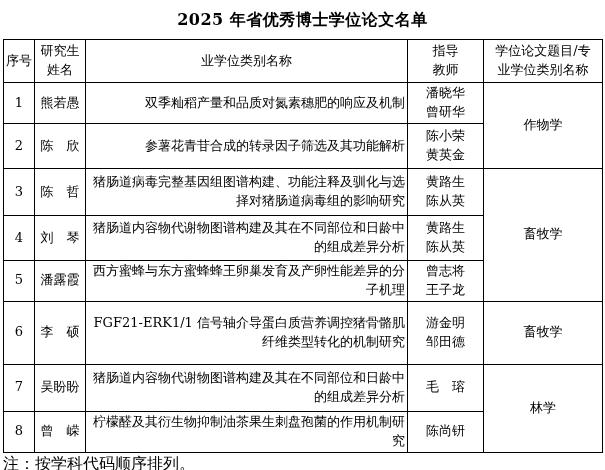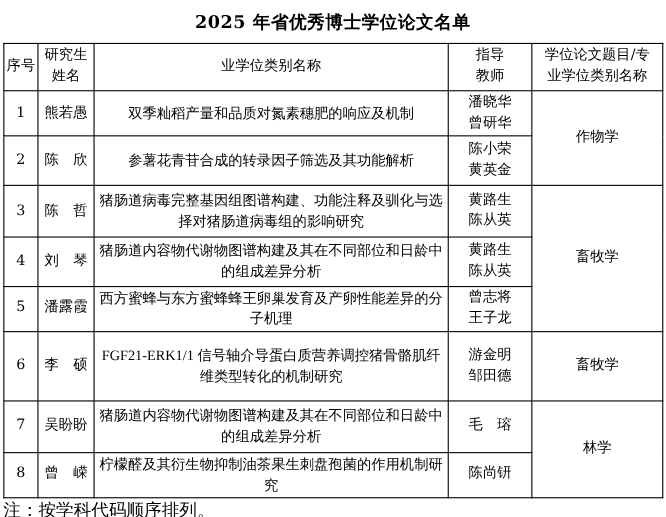--- a/index.html
+++ b/index.html
@@ -36,21 +36,21 @@
     border: 1px solid #000000;
     font-size: 13px;
     font-weight: normal;
     line-height: 1.45;
     padding: 1px 2px;
     vertical-align: middle;
     overflow: hidden;
     word-break: break-all;
   }
   .c { text-align: center; }
-  .l { text-align: center; font-family: Liberation Serif, serif; }
+  .l { text-align: right; }
   .pre { white-space: pre-line; }
   tr.hdr    { height: 43px; }
   tr.r1     { height: 41px; }
   tr.r2     { height: 45px; }
   tr.r3     { height: 47px; }
   tr.r4     { height: 45px; }
   tr.r5     { height: 40px; }
   tr.r6     { height: 63px; }
   tr.r7     { height: 47px; }
   tr.r8     { height: 41px; }

